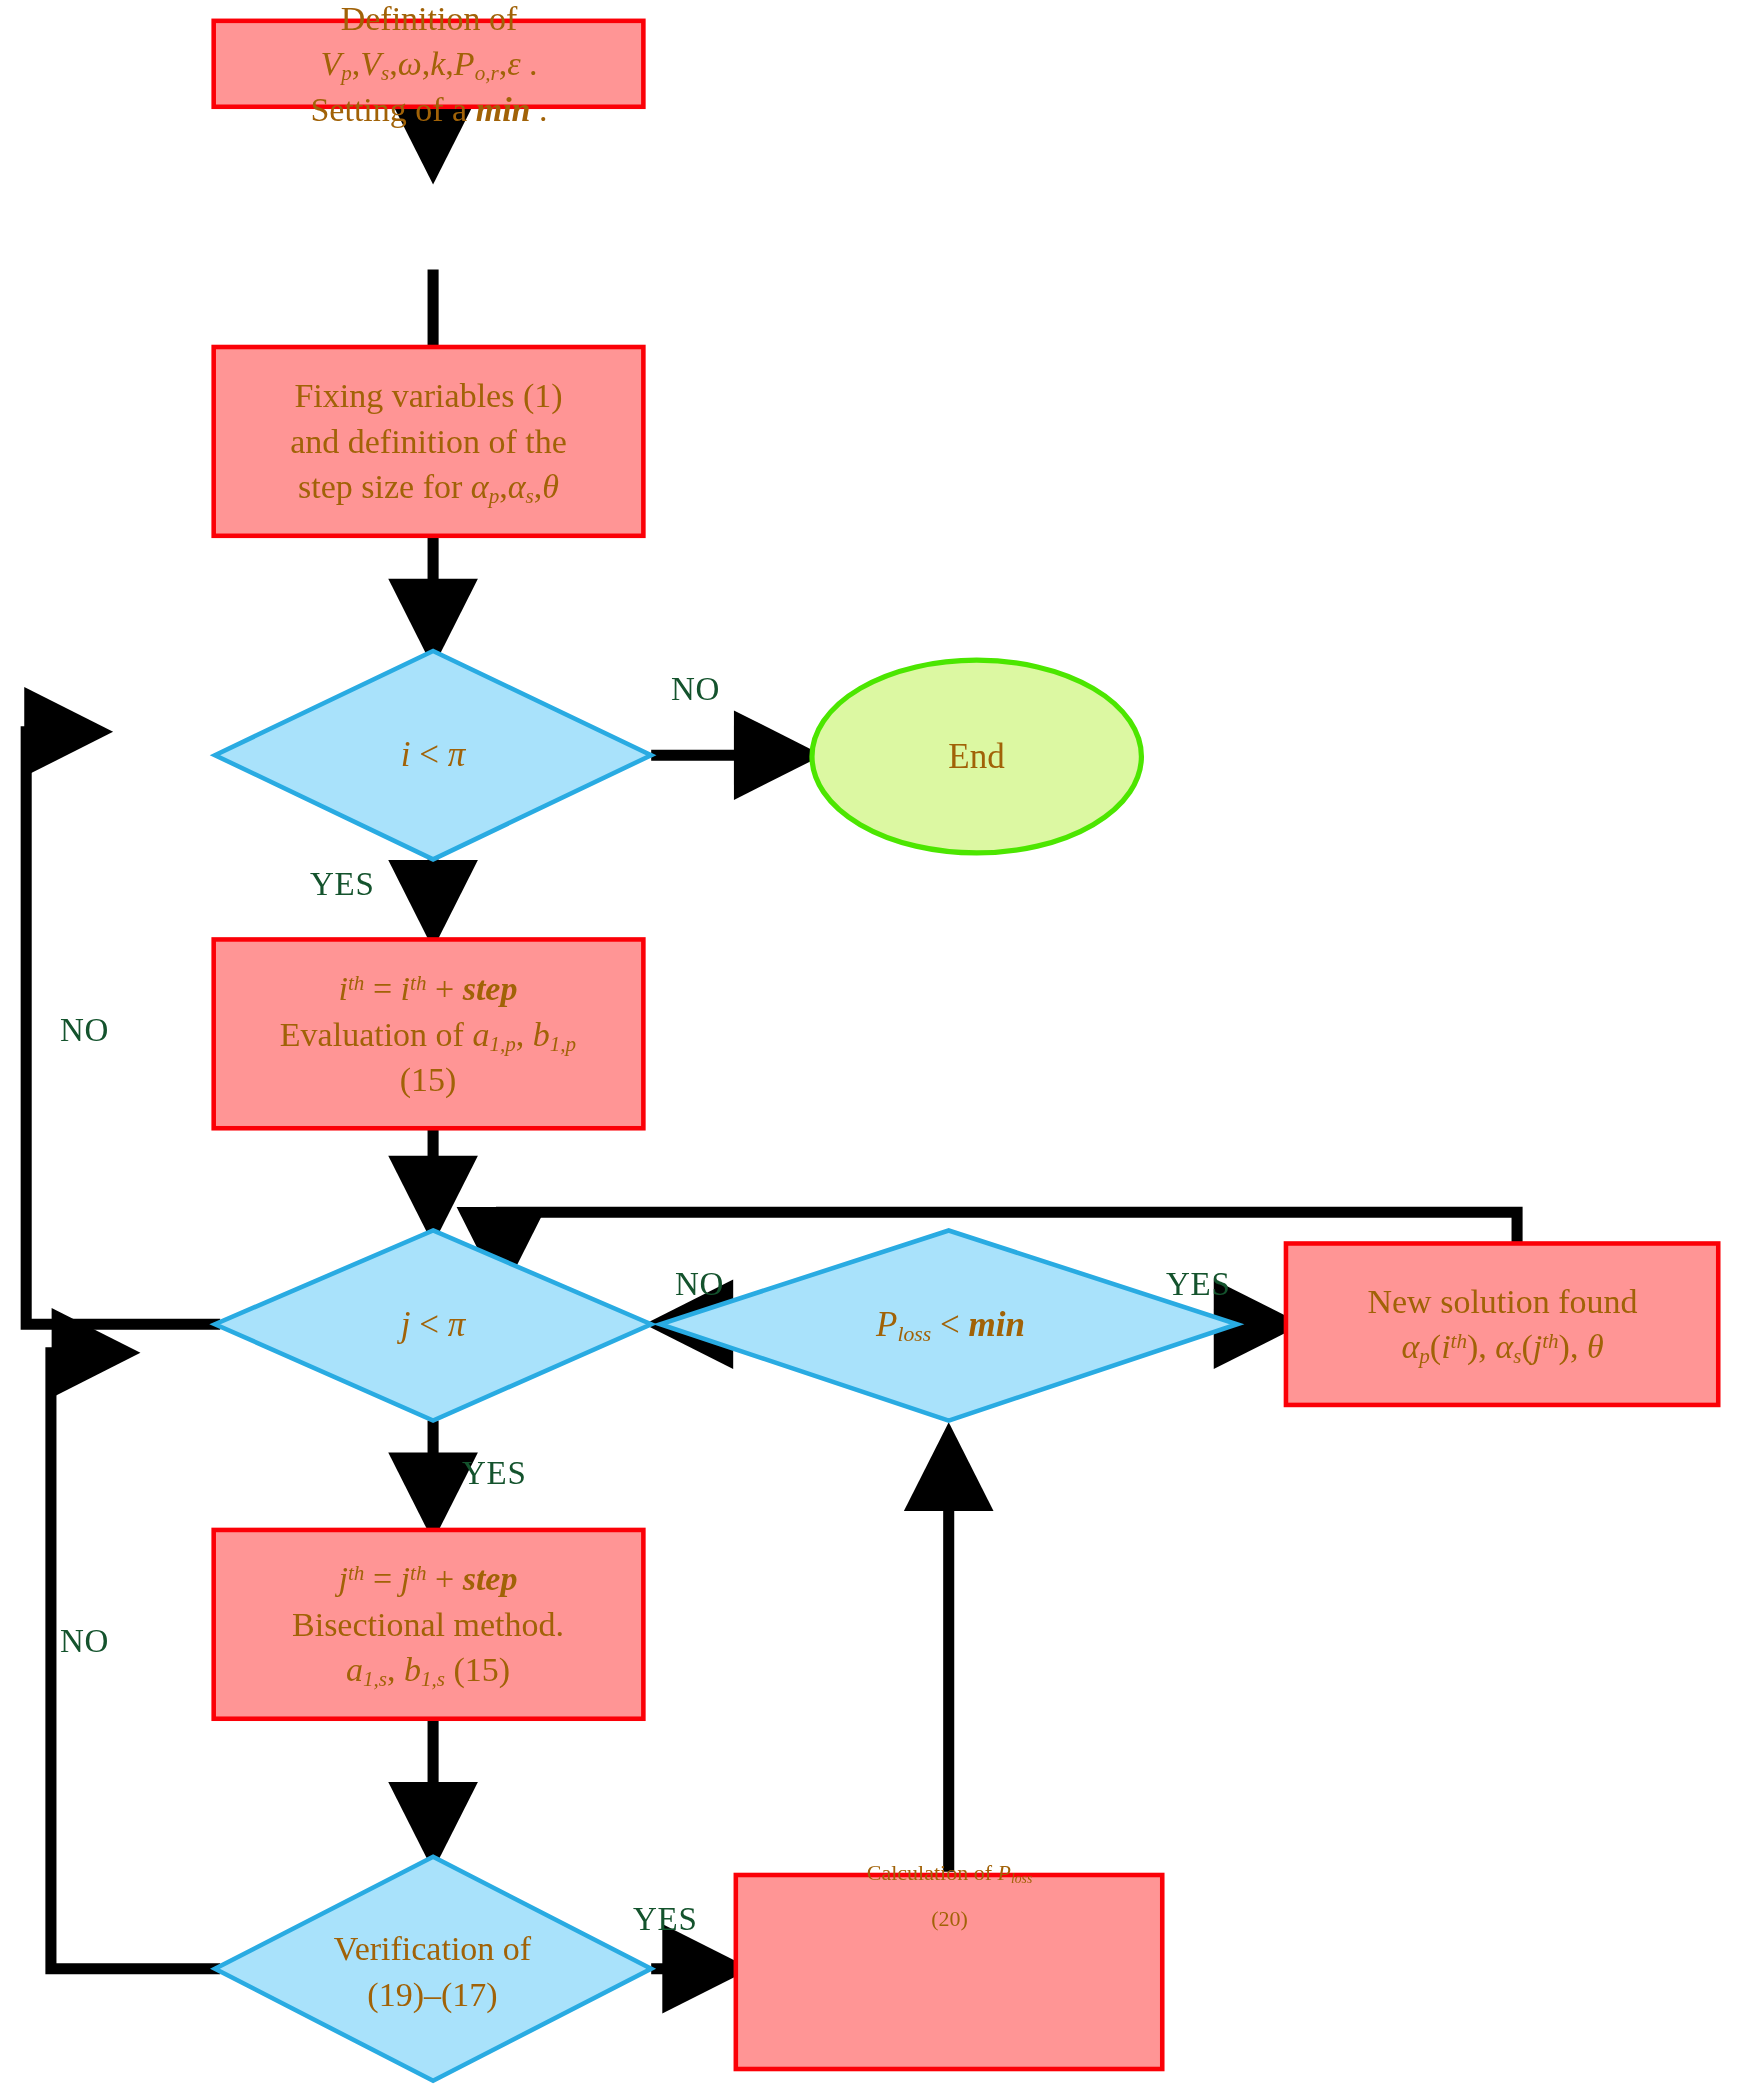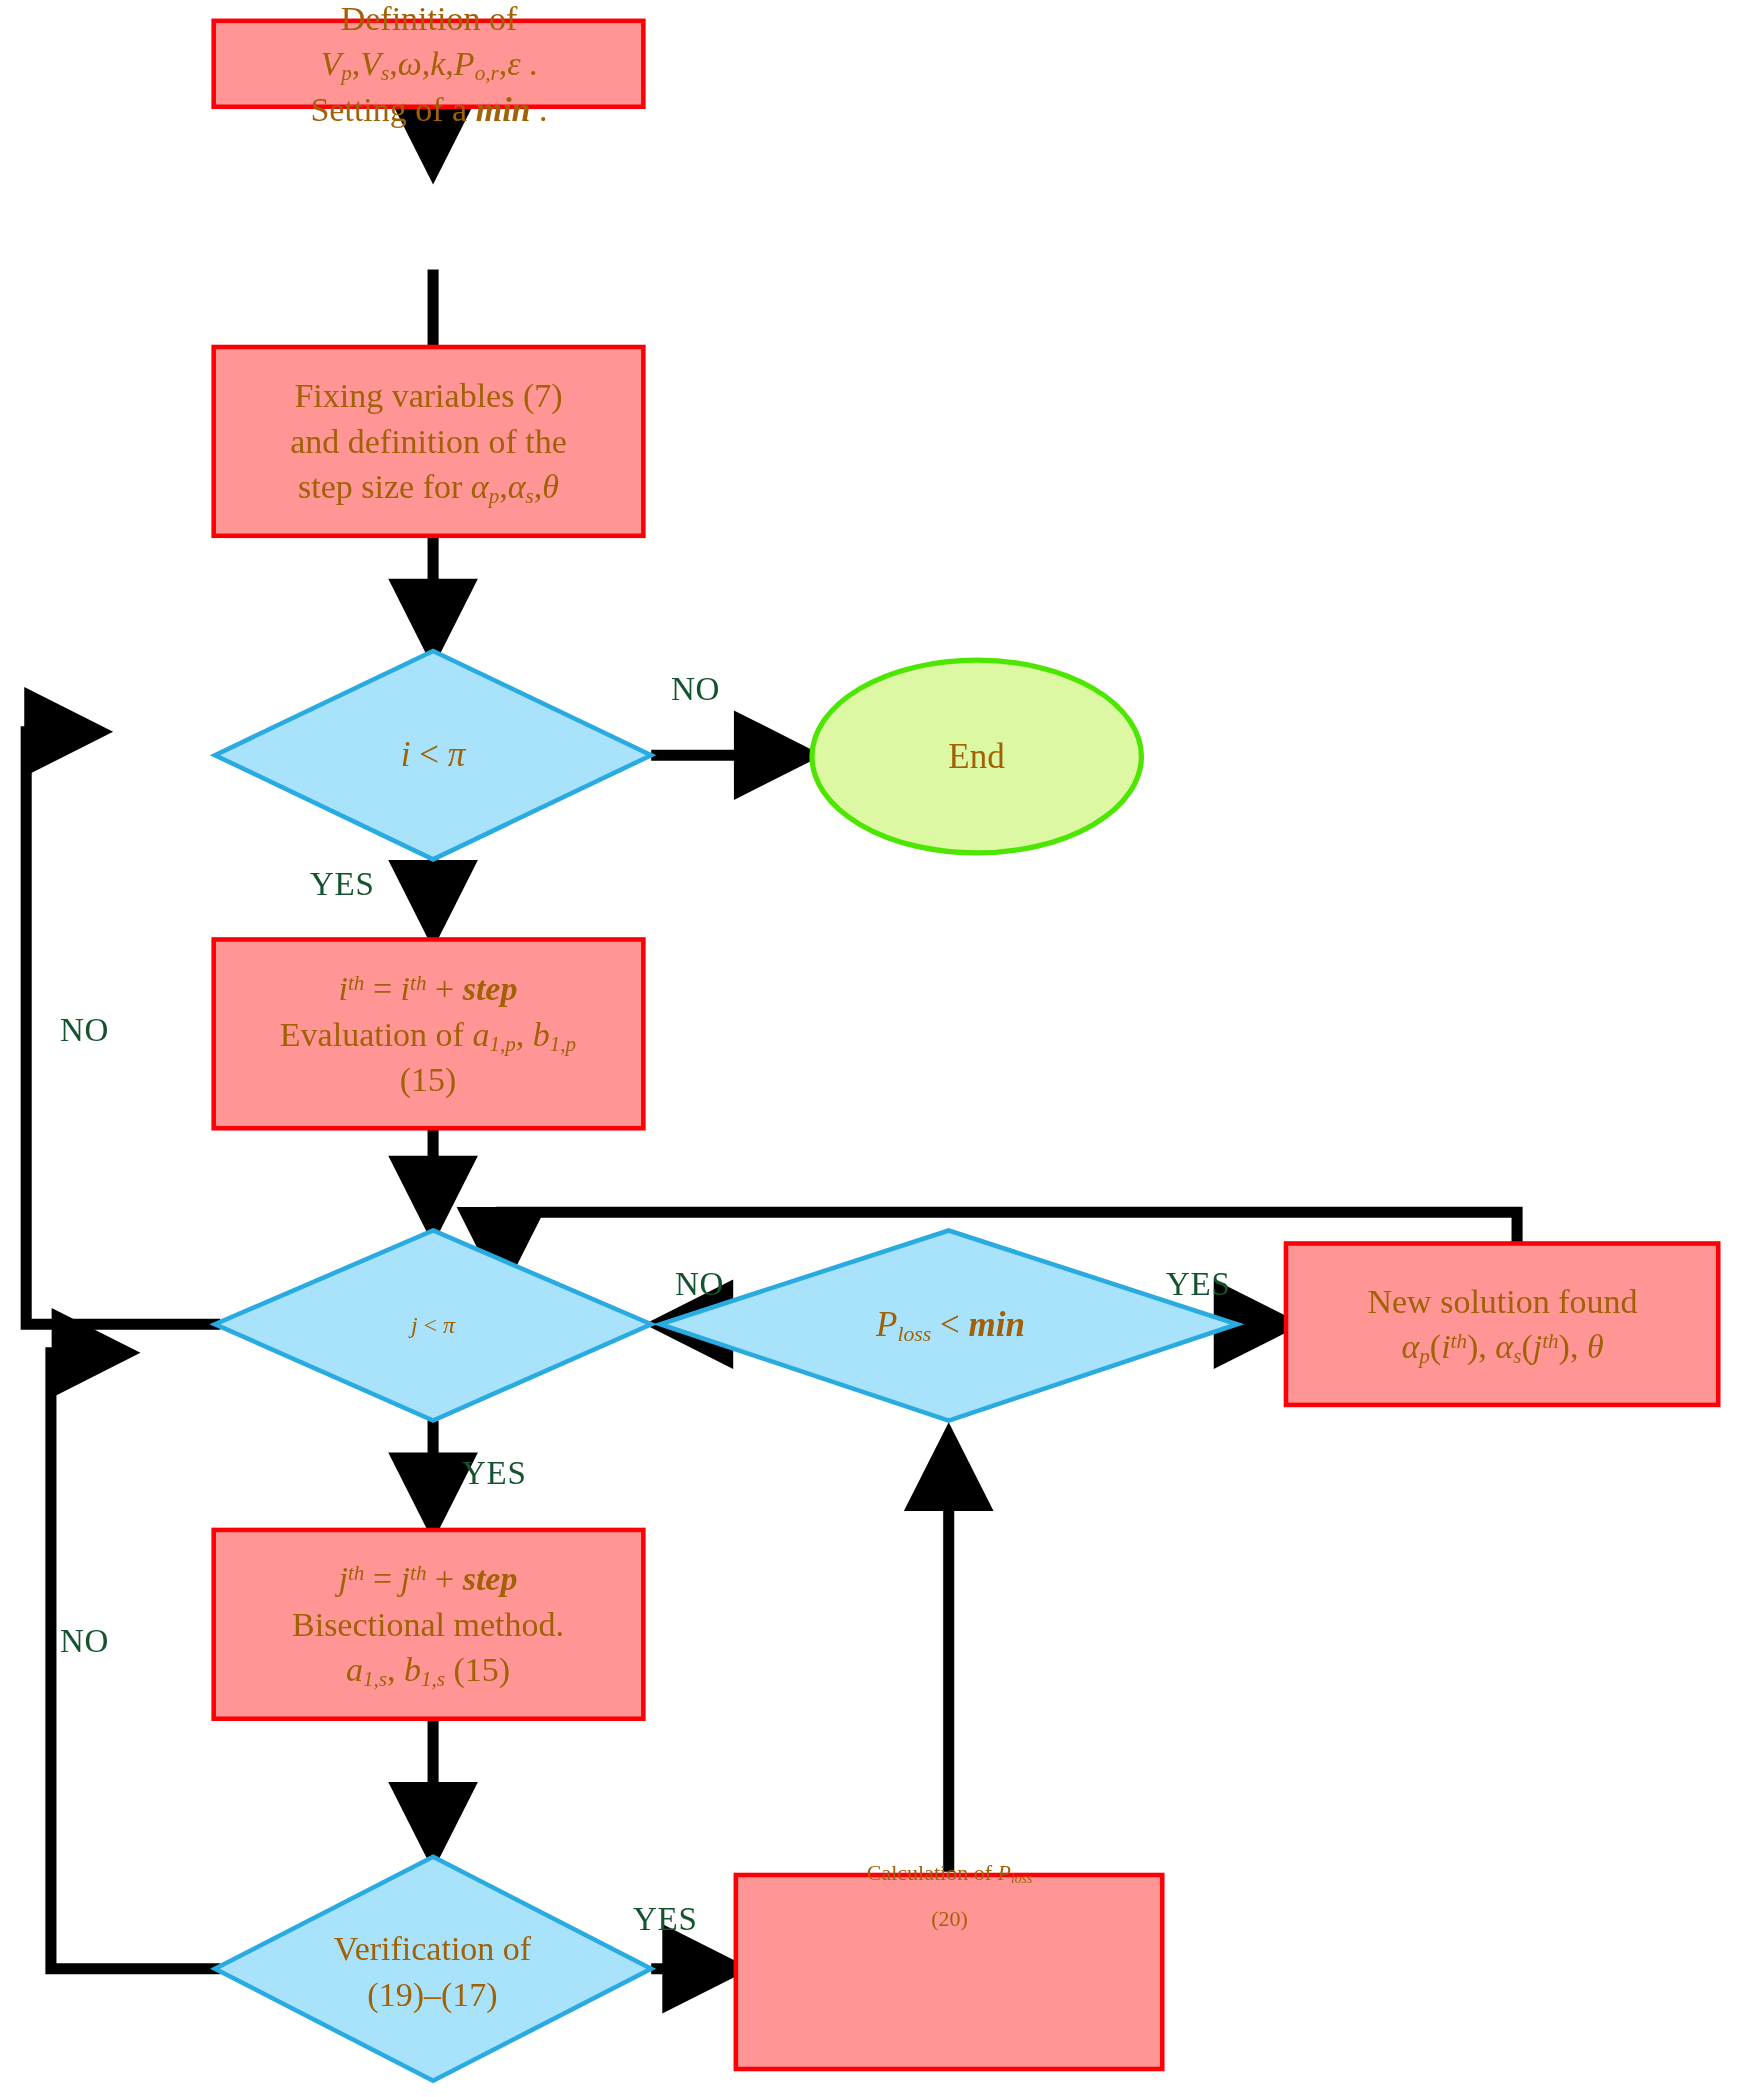--- a/index.html
+++ b/index.html
@@ -63,40 +63,40 @@
     </g>
   </svg>
 
   <div class="node-text" style="left:214px;top:21px;width:430px;height:86px;font-size:34px;">
     <span>Definition of</span>
     <span><i>V<sub>p</sub></i>,<i>V<sub>s</sub></i>,<i>ω</i>,<i>k</i>,<i>P<sub>o,r</sub></i>,<i>ε</i> .</span>
     <span>Setting of a <span class="bi">min</span> .</span>
   </div>
 
   <div class="node-text" style="left:219px;top:347px;width:419px;height:189px;font-size:34px;">
-    <span>Fixing variables (7)</span>
+    <span>Fixing variables (1)</span>
     <span>and definition of the</span>
     <span>step size for <i>α<sub>p</sub></i>,<i>α<sub>s</sub></i>,<i>θ</i></span>
   </div>
 
   <div class="node-text" style="left:280px;top:726px;width:306px;height:59px;font-size:35px;">
     <span><i>i</i> &lt; <i>π</i></span>
   </div>
 
   <div class="node-text" style="left:840px;top:728px;width:273px;height:59px;font-size:35px;">
     <span>End</span>
   </div>
 
   <div class="node-text" style="left:217px;top:940px;width:422px;height:189px;font-size:34px;">
     <span><i>i<sup>th</sup></i> = <i>i<sup>th</sup></i> + <span class="bi">step</span></span>
     <span>Evaluation of <i>a<sub>1,p</sub></i>, <i>b<sub>1,p</sub></i></span>
     <span>(15)</span>
   </div>
 
-  <div class="node-text" style="left:280px;top:1296px;width:306px;height:59px;font-size:24px;">
+  <div class="node-text" style="left:280px;top:1296px;width:306px;height:59px;font-size:35px;">
     <span><i>j</i> &lt; <i>π</i></span>
   </div>
 
   <div class="node-text" style="left:1290px;top:1244px;width:425px;height:161px;font-size:34px;">
     <span>New solution found</span>
     <span><i>α<sub>p</sub></i>(<i>i<sup>th</sup></i>), <i>α<sub>s</sub></i>(<i>j<sup>th</sup></i>), <i>θ</i></span>
   </div>
 
   <div class="node-text" style="left:768px;top:1295px;width:365px;height:60px;font-size:35px;">
     <span><i>P<sub>loss</sub></i> &lt; <span class="bi">min</span></span>

